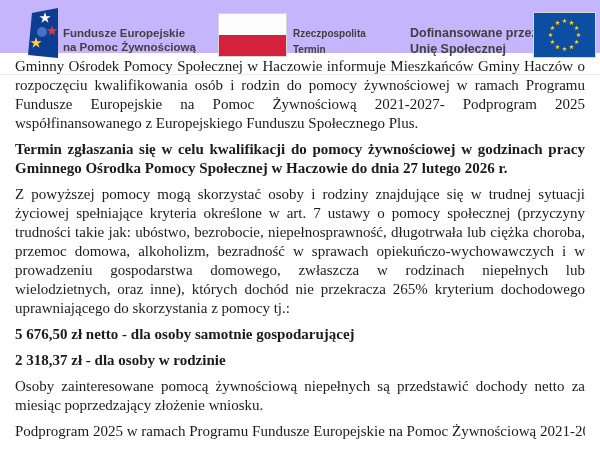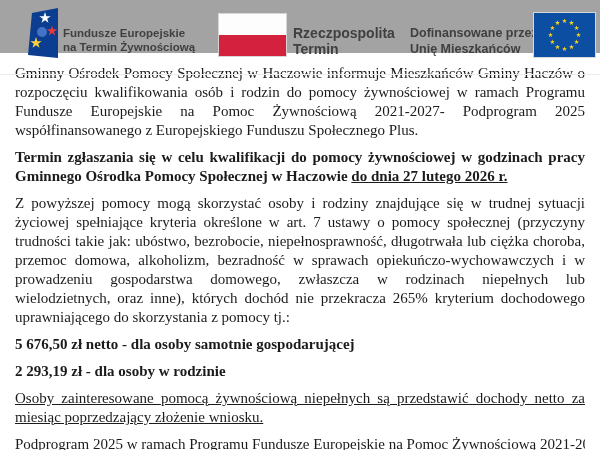--- a/index.html
+++ b/index.html
@@ -7,50 +7,50 @@
     --logo_navy:#0b3d91; --logo_red:#e5393e; --logo_yellow:#ffd23c;
     --logo_light_blue:#4472c4; --text:#1b1b1b; --header_text:#404040;
     --divider:#ececec;
   }
   html,body{margin:0;padding:0}
   body{
     width:600px;height:450px;overflow:hidden;background:#ffffff;
     color:var(--text);font-family:"Liberation Serif",serif;
   }
   
-  .header{position:relative;height:53px;background:#a3a3a3}
+  .header{position:relative;height:53px;background:#c4b5fd}
   .header-divider{position:absolute;left:0;right:0;top:74px;height:1px;background:var(--divider)}
   .abs{position:absolute}
   .hdr-label{
     font-family:"Liberation Sans",sans-serif;font-weight:bold;
     color:var(--header_text);white-space:nowrap;
   }
   .fe-label{left:63px;top:26px;font-size:11.5px;line-height:14px}
-  .pl-label{left:293px;top:26px;font-size:14px;line-height:15.5px}
+  .pl-label{left:293px;top:26px;font-size:10px;line-height:15.5px}
   .eu-label{left:410px;top:26px;width:134px;text-align:left;font-size:12.5px;line-height:15.5px}
   .fe-flag{left:26px;top:7px}
   .pl-flag{left:218px;top:13px;width:69px;height:44px;box-sizing:border-box;border:1px solid #d6d6d6}
   .pl-flag .white{height:21px;background:#fdfdfd}
   .pl-flag .red{height:21px;background:var(--poland_red)}
   .eu-flag{left:533px;top:12px}
   .fill-navy{fill:var(--logo_navy)}
   .fill-white{fill:#ffffff}
   .fill-red{fill:var(--logo_red)}
   .fill-yellow{fill:var(--logo_yellow)}
   .fill-lblue{fill:var(--logo_light_blue)}
   .fill-eublue{fill:var(--eu_blue)}
   .fill-star{fill:var(--star_yellow)}
   
   .doc{
     padding:3px 15px 0;
     font-size:15px;line-height:19px;text-align:justify;
   }
-  .doc p{margin:8px 0 7px}
+  .doc p{margin:1px 0 7px}
   .bold{font-weight:bold}
-  .underline{text-decoration:underline}
+  .underline{}
   .italic{}
   .clipped{text-align:justify;text-align-last:justify;white-space:nowrap;overflow:hidden}
 </style>
 </head>
 <body>
 
 <svg width="0" height="0" style="position:absolute" aria-hidden="true">
   <defs>
     <path id="star5" d="M0,-1 L0.2245,-0.309 L0.9511,-0.309 L0.3633,0.118 L0.5878,0.809 L0,0.382 L-0.5878,0.809 L-0.3633,0.118 L-0.9511,-0.309 L-0.2245,-0.309 Z"></path>
   </defs>
@@ -60,35 +60,35 @@
 
   <svg class="abs fe-flag" width="34" height="56" viewBox="0 0 34 56">
     <polygon class="fill-navy" points="6,6 32,1 32,51 2,48"></polygon>
     <circle class="fill-lblue" cx="16" cy="25" r="5"></circle>
     <use href="#star5" class="fill-white" transform="translate(19,11) scale(6)"></use>
     <use href="#star5" class="fill-red" transform="translate(26,24) scale(5.5)"></use>
     <use href="#star5" class="fill-yellow" transform="translate(10,36) scale(6)"></use>
   </svg>
   <div class="abs hdr-label fe-label">
     <div>Fundusze Europejskie</div>
-    <div>na Termin Żywnościową</div>
+    <div>na Pomoc Żywnościową</div>
   </div>
 
   <div class="abs pl-flag">
     <div class="white"></div>
     <div class="red"></div>
   </div>
   <div class="abs hdr-label pl-label">
     <div>Rzeczpospolita</div>
     <div>Termin</div>
   </div>
 
   <div class="abs hdr-label eu-label">
     <div>Dofinansowane przez</div>
-    <div>Unię Mieszkańców</div>
+    <div>Unię Społecznej</div>
   </div>
   <svg class="abs eu-flag" width="63" height="46" viewBox="0 0 63 46">
     <rect class="fill-eublue" x="0.5" y="0.5" width="62" height="45" stroke="#d8d8d8" stroke-width="1"></rect>
     <use href="#star5" class="fill-star" transform="translate(31.5,9) scale(2.6)"></use>
     <use href="#star5" class="fill-star" transform="translate(38.5,10.9) scale(2.6)"></use>
     <use href="#star5" class="fill-star" transform="translate(43.6,16) scale(2.6)"></use>
     <use href="#star5" class="fill-star" transform="translate(45.5,23) scale(2.6)"></use>
     <use href="#star5" class="fill-star" transform="translate(43.6,30) scale(2.6)"></use>
     <use href="#star5" class="fill-star" transform="translate(38.5,35.1) scale(2.6)"></use>
     <use href="#star5" class="fill-star" transform="translate(31.5,37) scale(2.6)"></use>
@@ -114,21 +114,21 @@
 
   <p>
     <span>Z powyższej pomocy mogą skorzystać osoby i rodziny znajdujące się w trudnej sytuacji życiowej spełniające kryteria określone w art. 7 ustawy o pomocy społecznej (przyczyny trudności takie jak: </span><span class="italic">ubóstwo, bezrobocie, niepełnosprawność, długotrwała lub ciężka choroba, przemoc domowa, alkoholizm, bezradność w sprawach opiekuńczo-wychowawczych i w prowadzeniu gospodarstwa domowego, zwłaszcza w rodzinach niepełnych lub wielodzietnych, oraz inne</span><span>), których dochód nie przekracza 265% kryterium dochodowego uprawniającego do skorzystania z pomocy tj.:</span>
   </p>
 
   <p class="bold">
     <span>5 676,50 zł netto - dla osoby samotnie gospodarującej</span>
   </p>
 
   <p class="bold">
-    <span>2 293,19 zł - dla osoby w rodzinie</span>
+    <span>2 318,37 zł - dla osoby w rodzinie</span>
   </p>
 
   <p class="underline">
     <span>Osoby zainteresowane pomocą żywnościową niepełnych są przedstawić dochody netto za miesiąc poprzedzający złożenie wniosku.</span>
   </p>
 
   <p class="clipped">
     <span>Podprogram 2025 w ramach Programu Fundusze Europejskie na Pomoc Żywnościową 2021-2027</span>
   </p>
 

